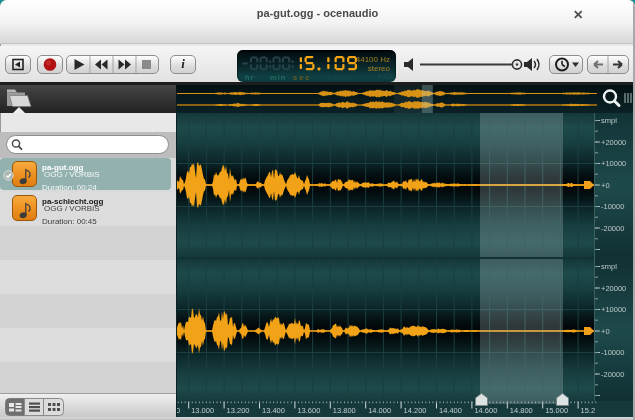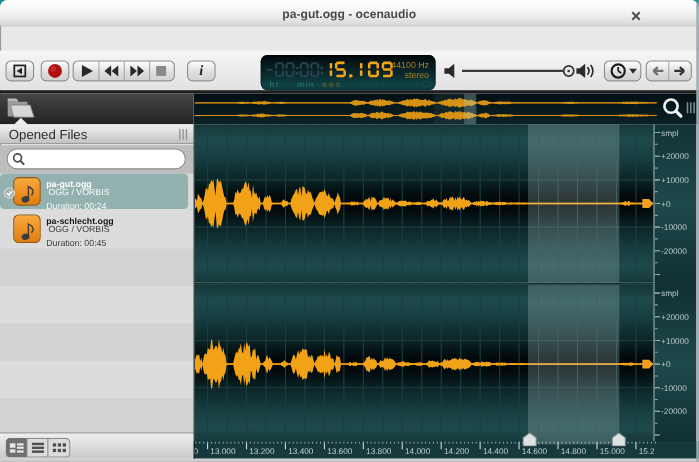--- a/index.html
+++ b/index.html
@@ -1,18 +1,18 @@
 <!DOCTYPE html>
 <html><head><meta charset="utf-8"><style>
 
 *{margin:0;padding:0;box-sizing:border-box}
 html,body{width:635px;height:420px;overflow:hidden;background:#1a8e94;font-family:"Liberation Sans",sans-serif;}
 #win{position:absolute;left:0;top:0;width:635px;height:420px;border-radius:7px 7px 0 0;overflow:hidden;background:#e8e8e8;box-shadow:inset 0 0 0 1px #98989a;}
 .abs{position:absolute;}
-#titlebar{left:0;top:0;width:635px;height:24px;background:linear-gradient(#ffffff,#f2f2f2 55%,#d7d7d7);border-bottom:1px solid #c4c4c4;}
+#titlebar{left:0;top:0;width:635px;height:44px;background:linear-gradient(#ffffff,#f2f2f2 55%,#d7d7d7);border-bottom:1px solid #c4c4c4;}
 #title{width:100%;text-align:center;font-size:11px;font-weight:bold;color:#4a4a4a;line-height:27px;}
 #closex{left:573px;top:7px;font-size:12.5px;font-weight:bold;color:#4d4d4d;}
 #menubar{left:0;top:28px;width:635px;height:18px;background:#f1f1f1;font-size:11.5px;color:#161616;}
 #menubar span{position:absolute;top:4px;}
 #toolbar{left:0;top:46px;width:635px;height:36px;background:linear-gradient(#f5f5f5,#e2e2e2);}
 .tbtn{position:absolute;top:55px;height:19px;border:1px solid #8d8d8d;border-radius:5px;background:linear-gradient(#fefefe,#dcdcdc 60%,#d2d2d2);}
 #darkline{left:0;top:82px;width:635px;height:3px;background:#1d1f1f;}
 #tabstrip{left:0;top:85px;width:176px;height:28px;background:linear-gradient(#454545,#232323);}
 #ofhead{left:0;top:113px;width:176px;height:18px;background:linear-gradient(#f2f2f2,#c3c3c3);border-bottom:1px solid #9c9c9c;}
 #ofhead div{position:absolute;left:8px;top:2px;font-size:12px;color:#2e2e2e;}
@@ -451,30 +451,20 @@
 <path d="M15,8.5 L6,8.5 M6,8.5 L10,5 M6,8.5 L10,12" stroke="#6f6f6f" stroke-width="2" fill="none"></path>
 <path d="M25,8.5 L34,8.5 M34,8.5 L30,5 M34,8.5 L30,12" stroke="#333" stroke-width="2" fill="none"></path>
 </svg></div>
 <div class="abs" id="darkline"></div>
 <div class="abs" id="tabstrip"><svg width="40" height="28">
 <path d="M7,4.5 L15,4.5 L17,7.5 L7,7.5 Z" fill="#b7b7b7"></path>
 <path d="M7,7.5 L25,7.5 L25,21 L7,21 Z" fill="#9c9c9c"></path>
 <path d="M9.5,10.5 L27.5,10.5 L31,21.5 L12.5,21.5 Z" fill="#d8d8d8" stroke="#787878" stroke-width="0.7"></path>
 </svg></div>
 <div class="abs" id="notch"></div>
-<div class="abs" id="ofhead">
-      <div>Opened Files</div>
-<svg style="position:absolute;right:4px;top:4px" width="10" height="10">
-        <g stroke="#909090" stroke-width="1.2">
-          <line x1="1.5" y1="0" x2="1.5" y2="10"></line>
-          <line x1="4.5" y1="0" x2="4.5" y2="10"></line>
-          <line x1="7.5" y1="0" x2="7.5" y2="10"></line>
-        </g>
-      </svg>
-    </div>
 <div class="abs" id="searcharea"></div>
 <div class="abs" id="searchbox"><svg width="22" height="17">
         <circle cx="9" cy="7.5" r="3.6" fill="none" stroke="#4a4a4a" stroke-width="1.5"></circle>
         <line x1="11.7" y1="10.3" x2="14.5" y2="13.2" stroke="#4a4a4a" stroke-width="1.8" stroke-linecap="round"></line>
       </svg></div>
 <div class="abs" id="list">
 <div class="row" style="top:34px;background:#dcdcdc"></div>
 <div class="row" style="top:68px;background:#d2d2d2"></div>
 <div class="row" style="top:102px;background:#dcdcdc"></div>
 <div class="row" style="top:136px;background:#d2d2d2"></div>

